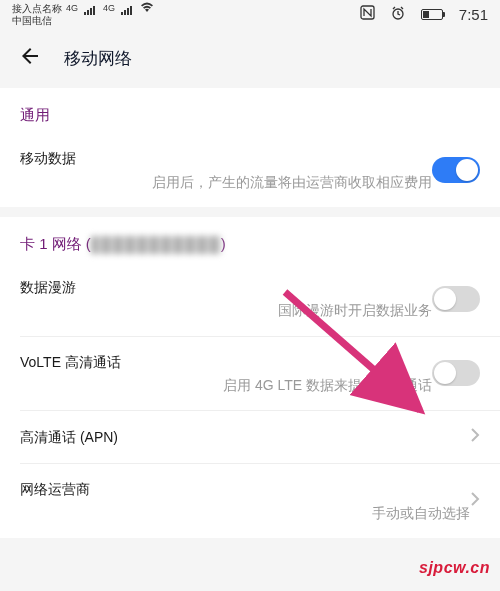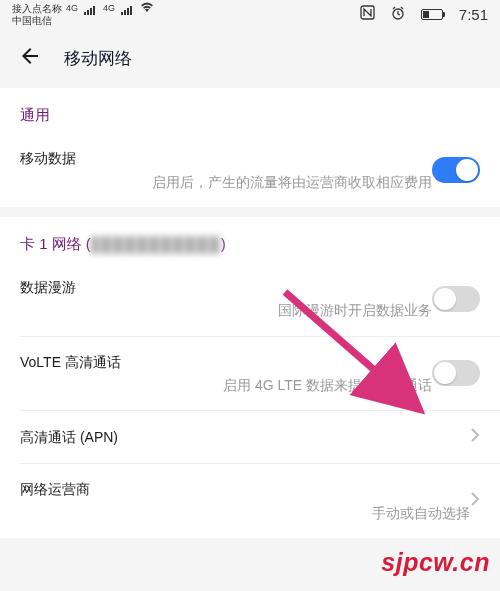--- a/index.html
+++ b/index.html
@@ -83,21 +83,21 @@
   top: 282px;
   left: 275px;
   pointer-events: none;
   z-index: 10;
 }
 .watermark {
   position: absolute;
   bottom: 14px;
   right: 10px;
   color: #d81b3a;
-  font-size: 25px;
+  font-size: 16px;
   font-weight: 600;
   font-style: italic;
   letter-spacing: 0.5px;
 }
 </style>
 </head>
 <body>
 
 <div class="status-bar">
   <div class="status-left">

